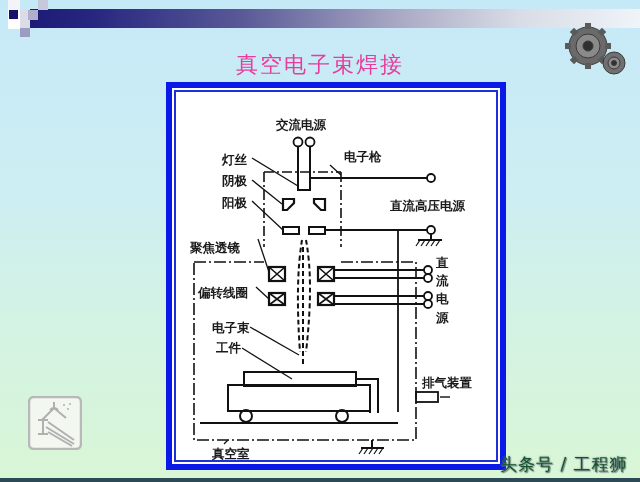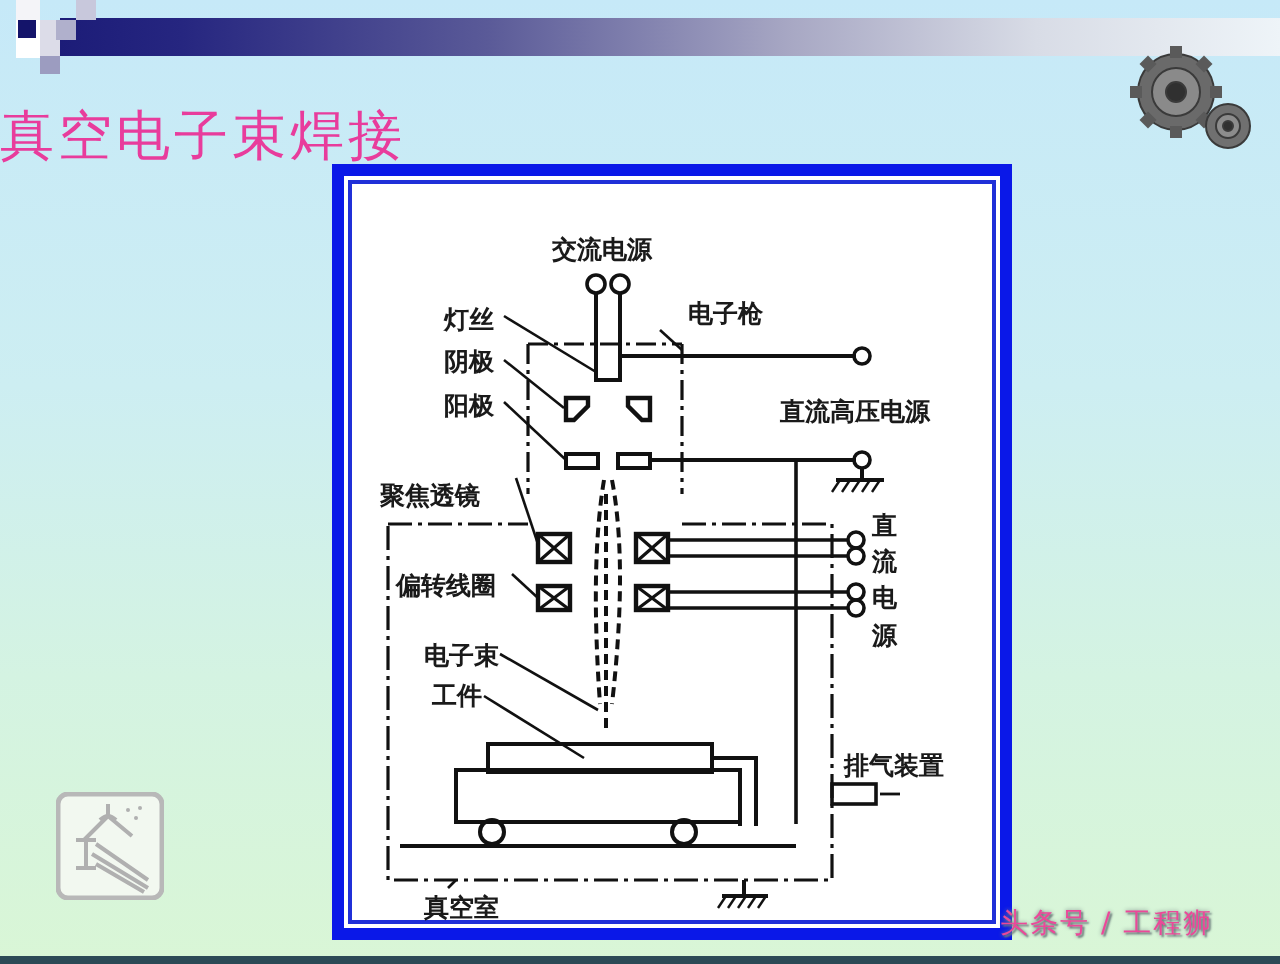--- a/index.html
+++ b/index.html
@@ -7,43 +7,43 @@
     width: 640px; height: 482px; position: relative; overflow: hidden;
     background: linear-gradient(to bottom, #c6e9f8 0%, #cdeef2 40%, #d4f3e2 70%, #d9f6d6 100%);
     font-family: "DejaVu Sans", sans-serif;
   }
   .header-bar {
     position: absolute; left: 30px; top: 9px; width: 610px; height: 19px;
     background: linear-gradient(to right, #1c1c78 0%, #262680 10%, #5a5a98 35%, #a8a8c4 60%, #d8dce6 80%, #eef4f8 100%);
   }
   .deco-sq { position: absolute; }
   .slide-title {
-    position: absolute; left: 0; width: 640px; top: 50px; 
-    color: #e83c9c; font-size: 27px; letter-spacing: 2px;
+    position: absolute; left: 0; width: 640px; top: 50px; text-align: center;
+    color: #e83c9c; font-size: 22px; letter-spacing: 2px;
     font-family: "DejaVu Serif", serif;
   }
   .gears { position: absolute; left: 560px; top: 20px; width: 72px; height: 60px; }
   .frame {
     position: absolute; left: 166px; top: 82px; width: 340px; height: 388px;
     background: #0a18e8; box-sizing: border-box;
   }
   .frame-inner1 {
     position: absolute; left: 6px; top: 6px; right: 6px; bottom: 6px; background: #ffffff;
   }
   .frame-inner2 {
     position: absolute; left: 8px; top: 8px; right: 8px; bottom: 8px; background: #2030d8;
   }
   .frame-content {
     position: absolute; left: 10px; top: 10px; right: 10px; bottom: 10px; background: #ffffff;
   }
   .diagram { position: absolute; left: 166px; top: 82px; width: 340px; height: 388px; }
   .lbl { font-family: "DejaVu Sans", sans-serif; font-size: 12.5px; fill: #1a1a1a; font-weight: bold; }
   .beam-icon { position: absolute; left: 28px; top: 396px; width: 54px; height: 54px; }
   .watermark {
-    position: absolute; left: 500px; top: 453px; font-size: 14px; color: #ec4899;
+    position: absolute; left: 500px; top: 453px; font-size: 17px; color: #14532d;
     text-shadow: 0 0 2px #7a8a8a, 1px 1px 1px #6a7a7a; letter-spacing: 1px;
   }
   .bottom-strip { position: absolute; left: 0; top: 478px; width: 640px; height: 4px; background: #2c4a56; }
 </style>
 </head>
 <body>
 
 <div class="header-bar"></div>
 <div class="deco-sq" style="left:8px;top:0;width:12px;height:10px;background:#f4f4f8;"></div>
 <div class="deco-sq" style="left:38px;top:0;width:10px;height:10px;background:#c8c8dc;"></div>

